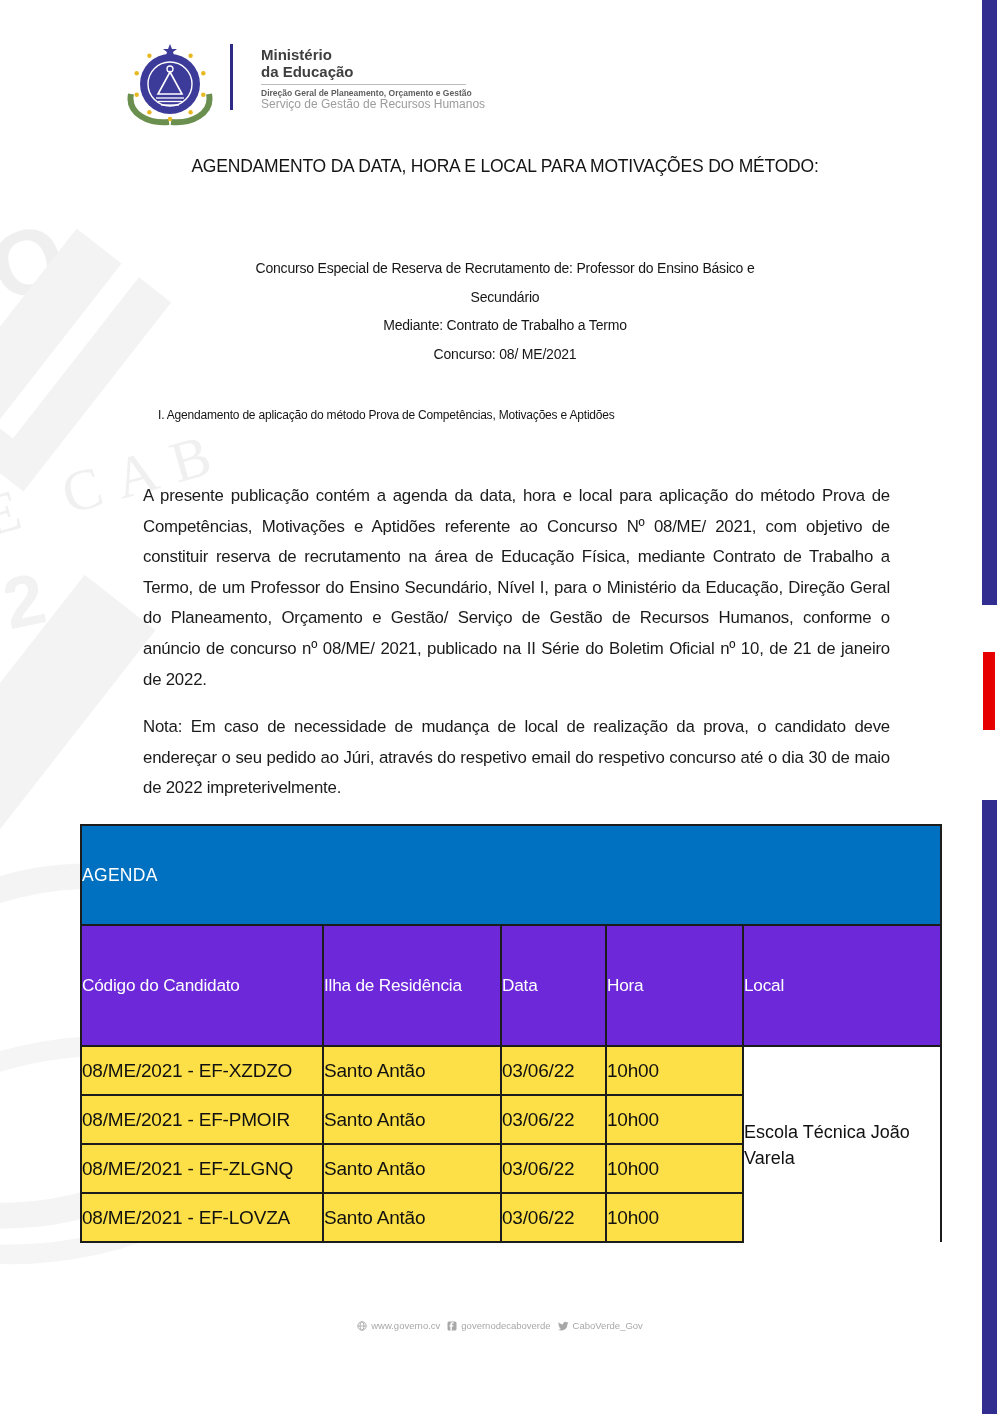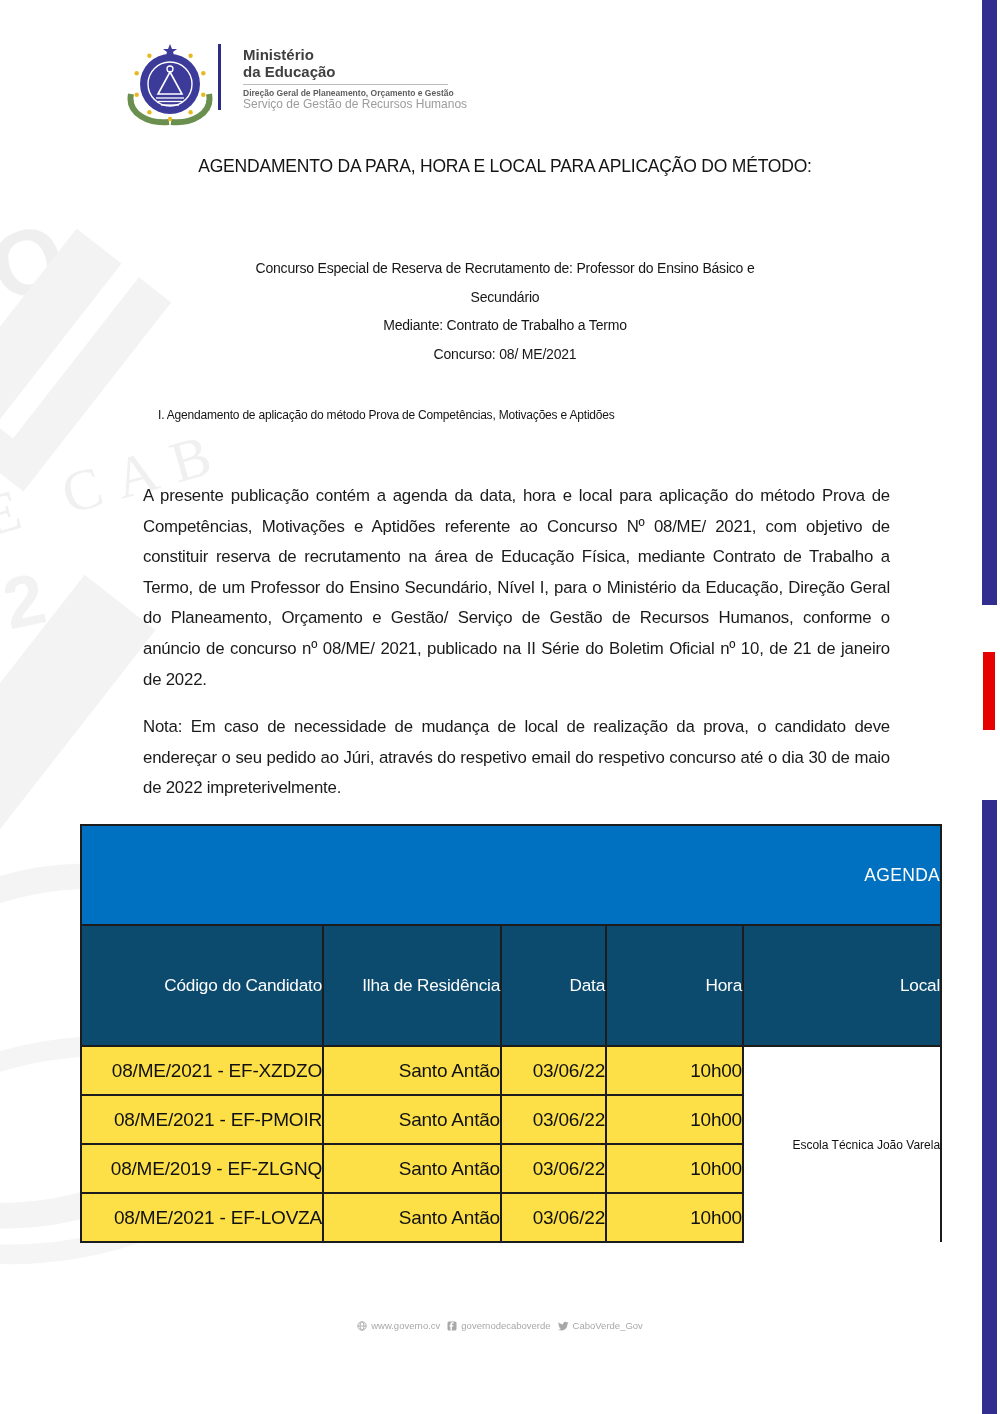--- a/index.html
+++ b/index.html
@@ -18,42 +18,42 @@
   .wm-band2{top:660px;left:-90px;width:260px;height:90px;background:#f3f3f3;transform:rotate(-52deg);}
   .wm-arc1{top:870px;left:-190px;width:420px;height:300px;border:26px solid #f4f4f4;border-radius:50%;background:none;transform:rotate(-18deg);}
   .wm-arc2{top:1040px;left:-150px;width:380px;height:180px;border:20px solid #f5f5f5;border-radius:50%;background:none;transform:rotate(-10deg);}
   
   .bar{position:absolute;z-index:2;}
   .bar-blue-top{right:3px;top:0;width:15px;height:605px;background:#312e90;}
   .bar-red{right:5px;top:652px;width:12px;height:78px;background:#e60000;}
   .bar-blue-bottom{right:3px;top:800px;width:15px;height:614px;background:#312e90;}
   
   .logo{position:absolute;top:44px;left:123px;display:flex;align-items:flex-start;z-index:1;}
-  .logo-text{border-left:3px solid #2d2b85;padding-left:22px;padding-top:2px;}
+  .logo-text{border-left:3px solid #2d2b85;margin-left:12px;padding-left:28px;padding-top:2px;}
   .logo-title{font-size:15px;font-weight:bold;color:#3f3f3f;line-height:17px;}
   .logo-sep{width:205px;height:1px;background:#bdbdbd;margin:4px 0 3px 0;}
   .logo-sub1{font-size:8.5px;font-weight:bold;color:#5f5f5f;line-height:11px;}
   .logo-sub2{font-size:12px;color:#9c9c9c;line-height:11px;}
   
   .content{position:absolute;inset:0;z-index:1;}
   .doc-title1{position:absolute;top:156px;left:105px;width:800px;text-align:center;font-size:17.5px;letter-spacing:-0.2px;color:#141414;}
   .doc-title2{position:absolute;top:207px;left:105px;width:800px;text-align:center;font-size:17.5px;letter-spacing:-0.2px;color:#141414;}
   .doc-title2 b{letter-spacing:-0.2px;}
   .subtitle{position:absolute;top:254px;left:105px;width:800px;text-align:center;font-size:14px;line-height:28.5px;letter-spacing:-0.2px;color:#161616;}
   .section-heading{position:absolute;top:400px;left:158px;width:738px;font-size:12px;line-height:31px;letter-spacing:-0.2px;color:#141414;}
   .para{position:absolute;left:143px;width:747px;font-size:16.8px;line-height:30.6px;letter-spacing:-0.2px;text-align:justify;color:#1a1a1a;}
   .para1{top:481px;}
   .para2{top:712px;}
   
   table.agenda{position:absolute;top:824px;left:80px;width:860px;border-collapse:collapse;table-layout:fixed;z-index:1;}
-  table.agenda td,table.agenda th{border:2px solid #1c1c1c;text-align:right;vertical-align:middle;padding:0;}
+  table.agenda td,table.agenda th{border:2px solid #1c1c1c;text-align:left;vertical-align:middle;padding:0;}
   .cell-agenda{height:98px;background:#0070C0;color:#ffffff;font-weight:normal;font-size:17.5px;letter-spacing:0.3px;}
-  .cell-header{height:119px;background:#0c4a6e;color:#ffffff;font-weight:normal;font-size:17.2px;letter-spacing:-0.2px;}
+  .cell-header{height:119px;background:#6d28d9;color:#ffffff;font-weight:normal;font-size:17.2px;letter-spacing:-0.2px;}
   .cell-data{height:47px;background:#fde047;font-size:19px;letter-spacing:-0.2px;color:#111111;}
-  .cell-local{background:#ffffff;font-size:12px;color:#111111;border-bottom:none !important;line-height:26px;}
+  .cell-local{background:#ffffff;font-size:18px;color:#111111;border-bottom:none !important;line-height:26px;}
   
   .footer{position:absolute;top:1320px;left:0;width:1000px;display:flex;justify-content:center;align-items:center;gap:7px;font-size:9.5px;color:#a8a8a8;z-index:1;}
   .footer .fitem{display:flex;align-items:center;gap:4px;}
   .footer svg{display:block;}
 </style>
 </head>
 <body>
 
 <div class="page">
 
@@ -104,21 +104,21 @@
     <div class="logo-text">
       <div class="logo-title">Ministério</div>
       <div class="logo-title">da Educação</div>
       <div class="logo-sep"></div>
       <div class="logo-sub1">Direção Geral de Planeamento, Orçamento e Gestão</div>
       <div class="logo-sub2">Serviço de Gestão de Recursos Humanos</div>
     </div>
   </div>
 
   <div class="content">
-    <div class="doc-title1">AGENDAMENTO DA PARA, HORA E LOCAL PARA APLICAÇÃO DO MÉTODO:</div>
+    <div class="doc-title1">AGENDAMENTO DA DATA, HORA E LOCAL PARA MOTIVAÇÕES DO MÉTODO:</div>
 
     <div class="subtitle">
       <div>Concurso Especial de Reserva de Recrutamento de: Professor do Ensino Básico e</div>
       <div>Secundário</div>
       <div>Mediante: Contrato de Trabalho a Termo</div>
       <div>Concurso: 08/ ME/2021</div>
     </div>
 
     <div class="section-heading">I. Agendamento de aplicação do método Prova de Competências, Motivações e Aptidões</div>
 
@@ -151,21 +151,21 @@
           <td class="cell-data">10h00</td>
           <td class="cell-local" rowspan="4">Escola Técnica João Varela</td>
         </tr>
         <tr>
           <td class="cell-data">08/ME/2021 - EF-PMOIR</td>
           <td class="cell-data">Santo Antão</td>
           <td class="cell-data">03/06/22</td>
           <td class="cell-data">10h00</td>
         </tr>
         <tr>
-          <td class="cell-data">08/ME/2019 - EF-ZLGNQ</td>
+          <td class="cell-data">08/ME/2021 - EF-ZLGNQ</td>
           <td class="cell-data">Santo Antão</td>
           <td class="cell-data">03/06/22</td>
           <td class="cell-data">10h00</td>
         </tr>
         <tr>
           <td class="cell-data">08/ME/2021 - EF-LOVZA</td>
           <td class="cell-data">Santo Antão</td>
           <td class="cell-data">03/06/22</td>
           <td class="cell-data">10h00</td>
         </tr>

